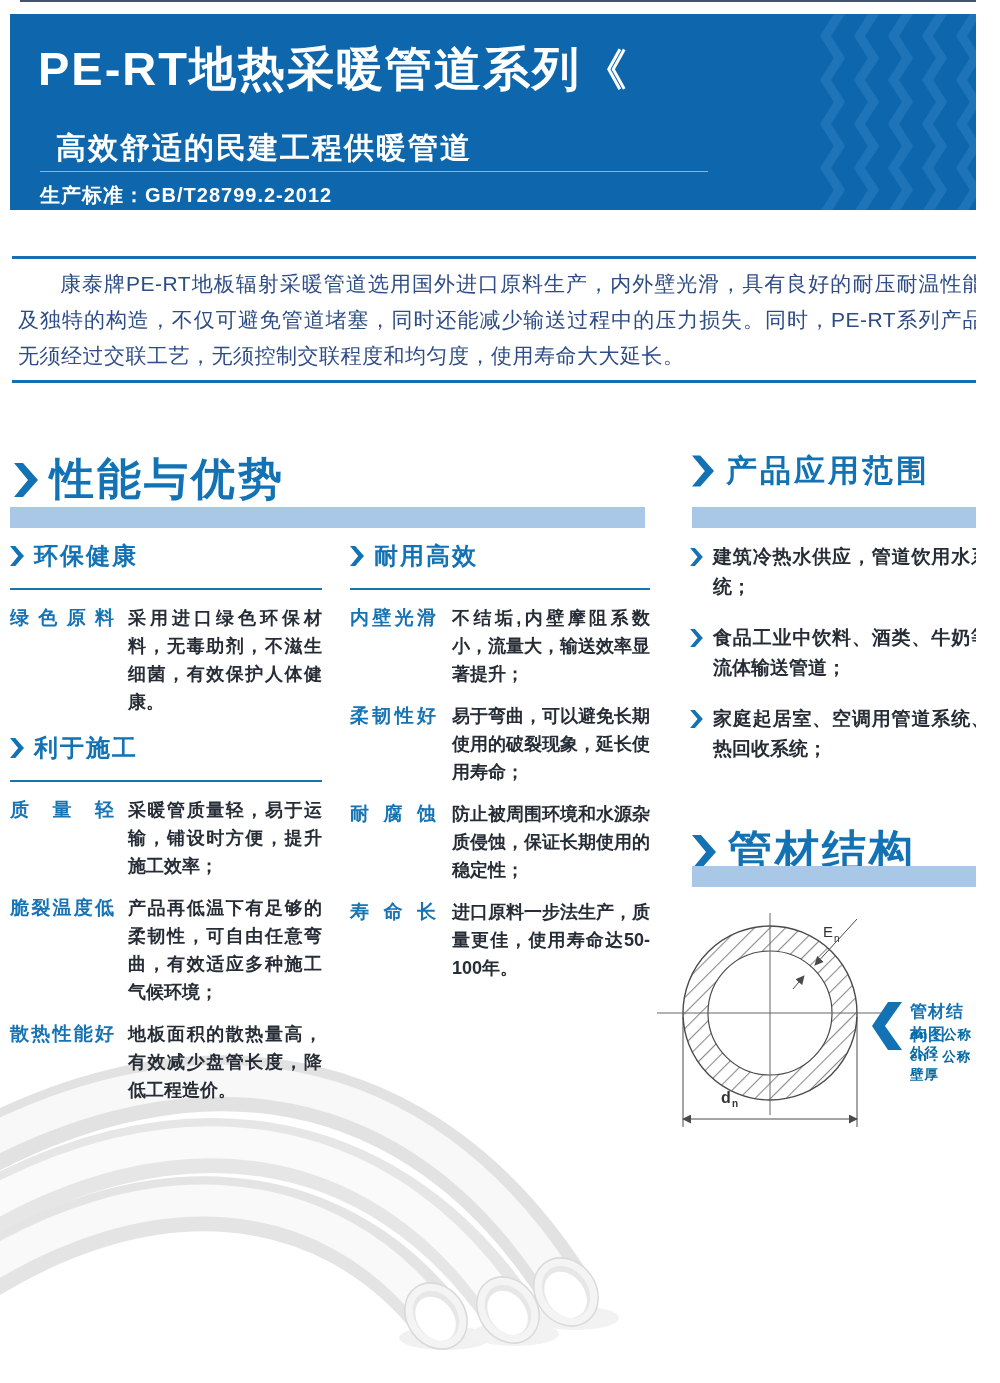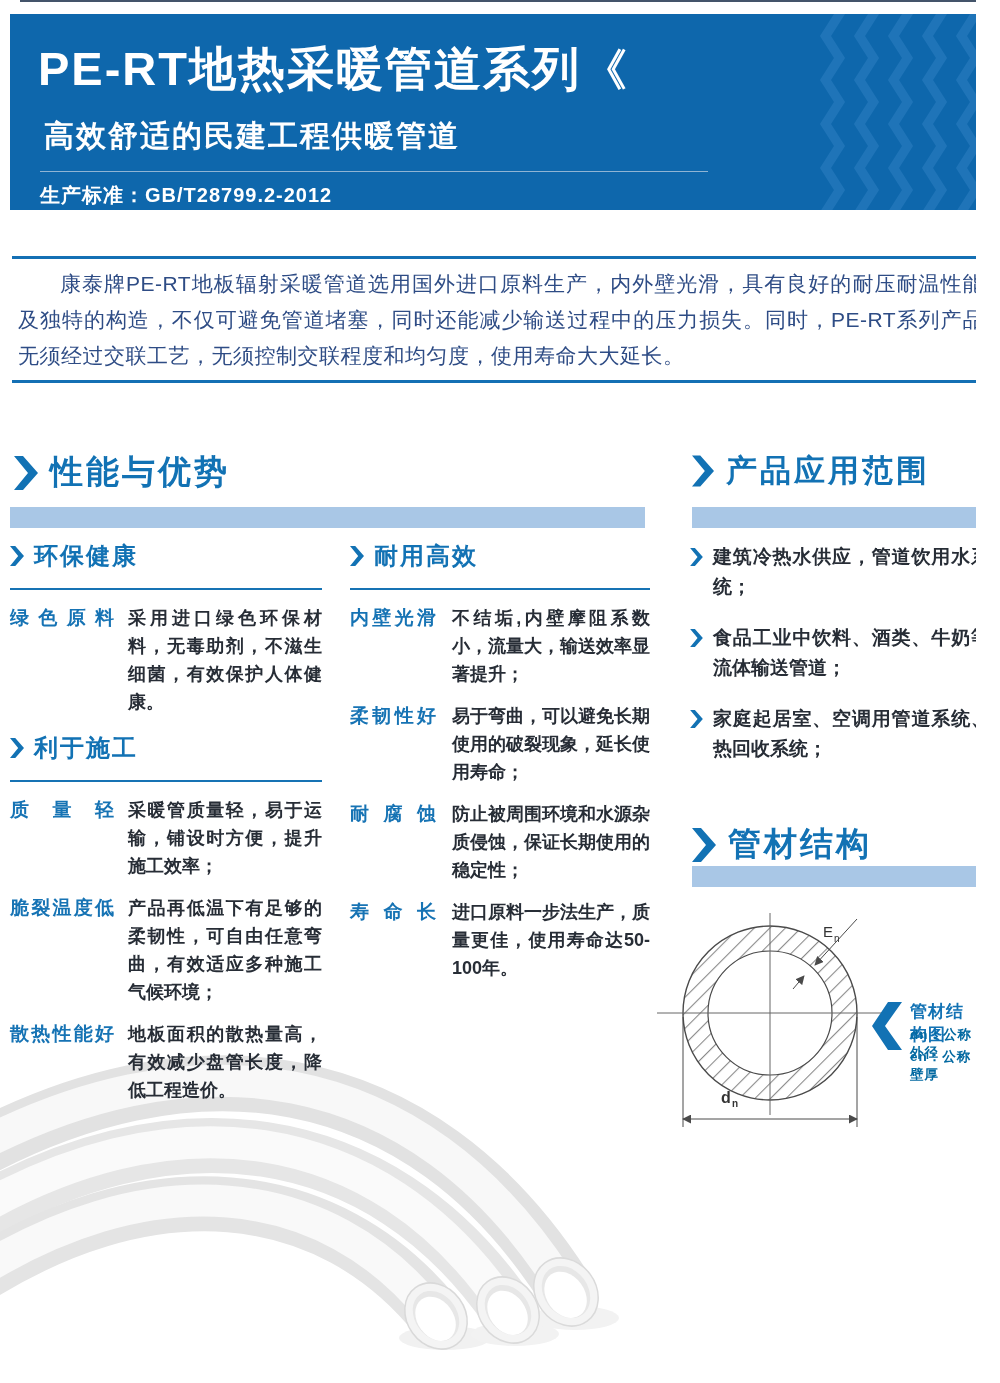--- a/index.html
+++ b/index.html
@@ -7,36 +7,36 @@
         font-family:"Liberation Sans","DejaVu Sans",sans-serif;}
 
   .top-edge{position:absolute;left:20px;top:0;width:975px;height:2px;background:#44546a;}
 
   
   .hero{position:absolute;left:10px;top:14px;width:980px;height:196px;background:#0e67ac;}
   .hero-pattern{position:absolute;right:0;top:0;height:196px;width:178px;}
   .hero-title{position:absolute;left:28px;top:24px;margin:0;color:#ffffff;font-size:47px;
               font-weight:bold;letter-spacing:2px;white-space:nowrap;}
   .hero-title .mark{font-size:44px;margin-left:2px;}
-  .hero-subtitle{position:absolute;left:30px;top:98px;margin:4px;color:#ffffff;font-size:30px;
+  .hero-subtitle{position:absolute;left:30px;top:98px;margin:16px;color:#ffffff;font-size:30px;
                  font-weight:bold;letter-spacing:2px;}
   .hero-divider{position:absolute;left:30px;top:157px;width:668px;height:1px;background:#8fb4d4;}
   .hero-standard{position:absolute;left:30px;top:168px;color:#ffffff;font-size:20px;font-weight:bold;
                  letter-spacing:1px;}
 
   
   .rule{position:absolute;left:12px;width:976px;height:3px;background:#1470b4;}
   .rule-top{top:256px;}
   .rule-bottom{top:380px;}
   .intro{position:absolute;left:18px;top:266px;width:966px;margin:0;color:#2e4c85;font-size:21px;
          line-height:36px;text-align:justify;text-indent:2em;letter-spacing:0.5px;}
 
   
   .sec-title{position:absolute;display:flex;align-items:center;gap:12px;color:#1272b4;
-             font-size:33px;font-weight:bold;letter-spacing:3px;white-space:nowrap;}
+             font-size:44px;font-weight:bold;letter-spacing:3px;white-space:nowrap;}
   .bar{position:absolute;height:21px;background:#a9c7e6;}
 
   
   .subcol{position:absolute;}
   .subhead{display:flex;align-items:center;gap:10px;color:#1272b4;font-size:24px;font-weight:bold;
            letter-spacing:2px;padding-bottom:16px;border-bottom:2px solid #1673b4;margin-bottom:14px;}
   .subhead.mt{margin-top:16px;}
   .feature-row{display:grid;grid-template-columns:104px 1fr;column-gap:14px;margin-bottom:14px;}
   .subcol.colB .feature-row{grid-template-columns:86px 1fr;column-gap:16px;}
   .f-label{color:#1673b4;font-size:19px;font-weight:bold;line-height:28px;

